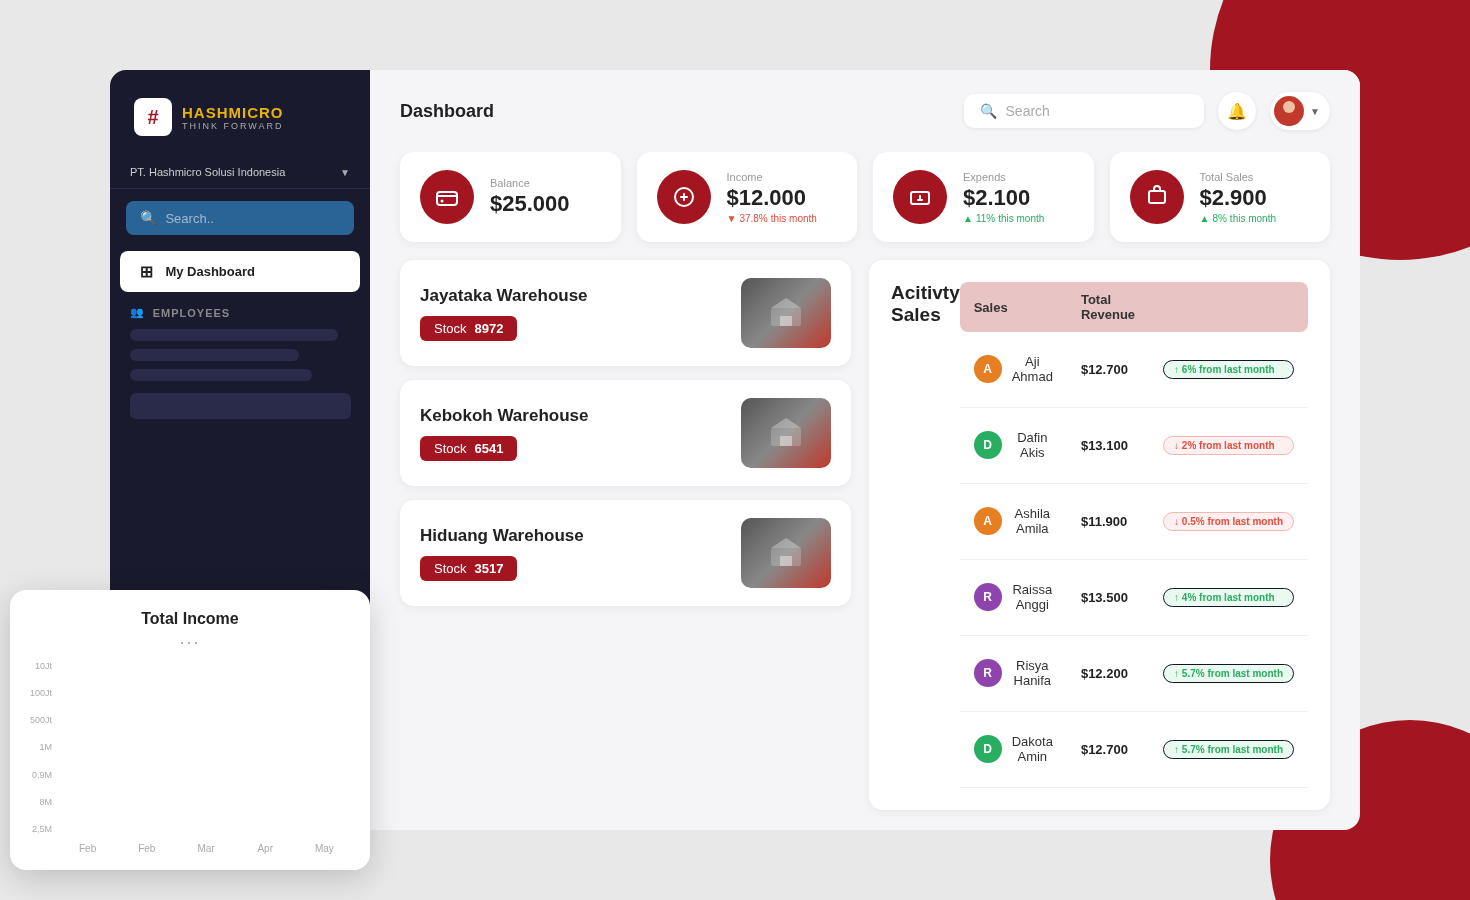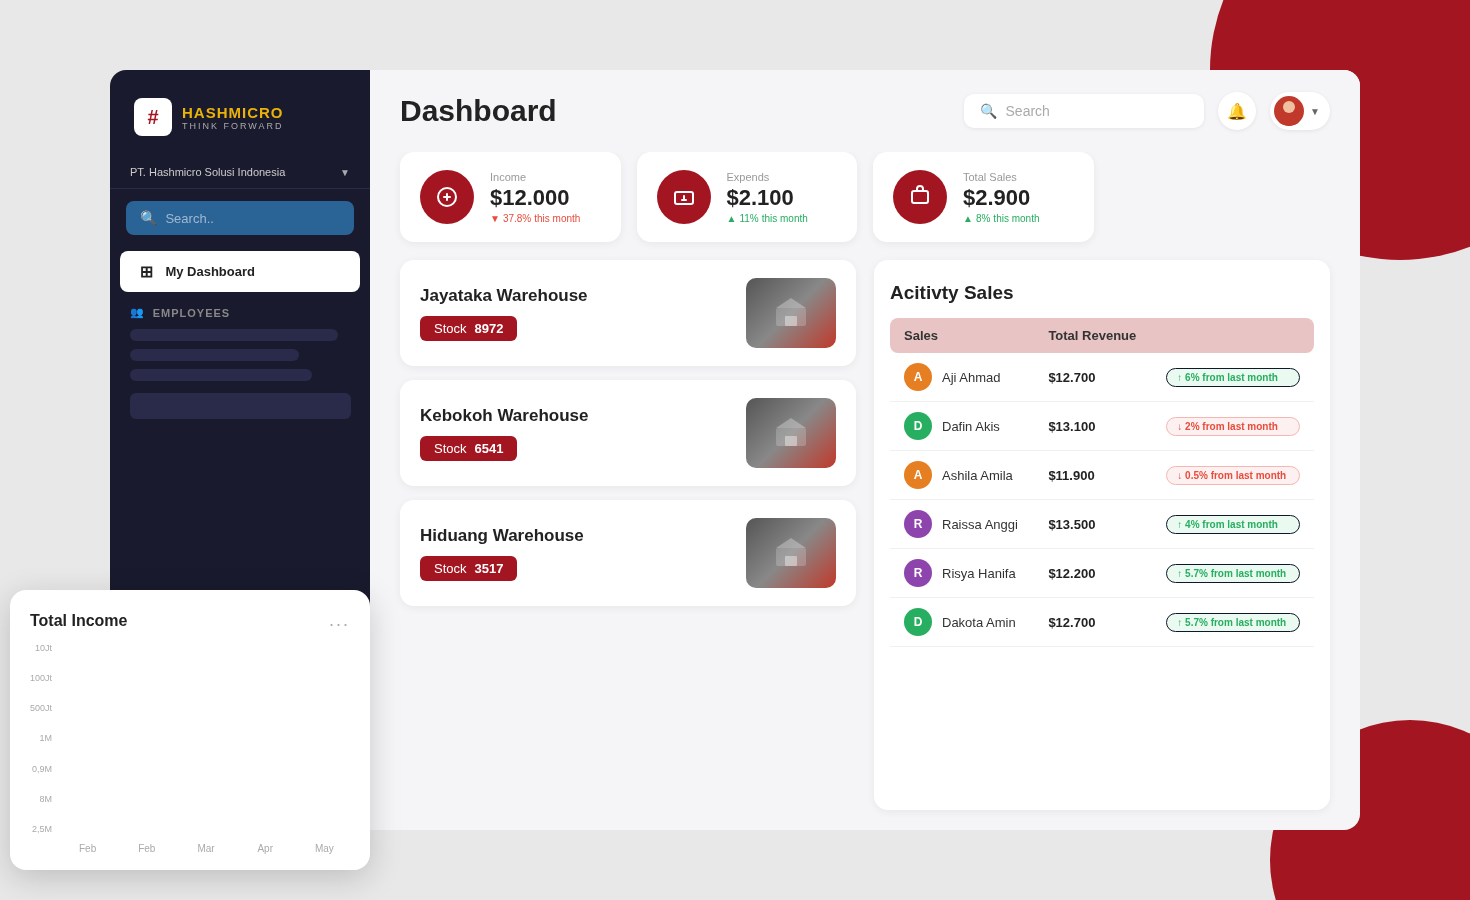--- a/index.html
+++ b/index.html
@@ -183,21 +183,21 @@
 
     
     .header {
       display: flex;
       align-items: center;
       justify-content: space-between;
       padding: 22px 30px;
       background: #f5f5f8;
     }
     .header-title {
-      font-size: 30px;
+      font-size: 18px;
       font-weight: 700;
       color: #222;
     }
     .header-actions {
       display: flex;
       align-items: center;
       gap: 14px;
     }
     .search-bar {
       display: flex;
@@ -343,24 +343,24 @@
       align-items: center;
       justify-content: center;
       color: rgba(255,255,255,0.3);
       font-size: 28px;
     }
 
     
     .activity-card {
       background: white;
       border-radius: 14px;
-      padding: 22px 16px;
+      padding: 22px 22px;
       box-shadow: 0 2px 8px rgba(0,0,0,0.06);
       display: flex;
-      flex-direction: column;
+      flex-direction: row;
     }
     .activity-title {
       font-size: 19px;
       font-weight: 800;
       color: #222;
       margin-bottom: 14px;
     }
     .activity-table { width: 100%; border-collapse: collapse; }
     .activity-table thead tr th {
       background: #e8c4c4;
@@ -388,21 +388,21 @@
       height: 28px;
       border-radius: 50%;
       display: flex;
       align-items: center;
       justify-content: center;
       font-size: 12px;
       font-weight: 700;
       color: white;
       flex-shrink: 0;
     }
-    .sales-name { font-size: 13px; color: #333; font-weight: 500; }
+    .sales-name { font-size: 13px; color: #333; font-weight: 500; text-align: center; }
     .revenue-amount { font-size: 13px; font-weight: 600; color: #222; }
     .change-badge {
       display: flex;
       align-items: center;
       gap: 4px;
       border-radius: 20px;
       padding: 3px 10px;
       font-size: 10px;
       font-weight: 600;
       white-space: nowrap;
@@ -423,20 +423,21 @@
       padding: 20px 20px 16px;
       z-index: 10;
       display: flex;
       flex-direction: column;
     }
     .income-chart-header {
       display: flex;
       align-items: center;
       justify-content: space-between;
       margin-bottom: 12px;
+      flex-direction: column;
     }
     .income-chart-title { font-size: 16px; font-weight: 700; color: #222; }
     .income-chart-dots { color: #aaa; font-size: 18px; letter-spacing: 2px; cursor: pointer; }
     .chart-area {
       flex: 1;
       display: flex;
       flex-direction: column;
     }
     .chart-grid {
       flex: 1;
@@ -553,20 +554,33 @@
           </div>
           <span class="avatar-arrow">▼</span>
         </div>
       </div>
     </div>
 
     <div class="dashboard-body">
 
       <div class="stats-row">
 
+        <div class="stat-card">
+          <div class="stat-icon">
+            <svg width="26" height="26" viewBox="0 0 26 26" fill="none">
+              <rect x="3" y="8" width="20" height="13" rx="3" stroke="white" stroke-width="2"></rect>
+              <path d="M3 12h20" stroke="white" stroke-width="2"></path>
+              <circle cx="8" cy="17" r="1.5" fill="white"></circle>
+            </svg>
+          </div>
+          <div class="stat-info">
+            <span class="stat-label">Balance</span>
+            <span class="stat-value">$25.000</span>
+          </div>
+        </div>
 
         <div class="stat-card">
           <div class="stat-icon">
             <svg width="26" height="26" viewBox="0 0 26 26" fill="none">
               <circle cx="13" cy="13" r="9" stroke="white" stroke-width="2"></circle>
               <path d="M10 13h6M13 10v6" stroke="white" stroke-width="2" stroke-linecap="round"></path>
             </svg>
           </div>
           <div class="stat-info">
             <span class="stat-label">Income</span>

